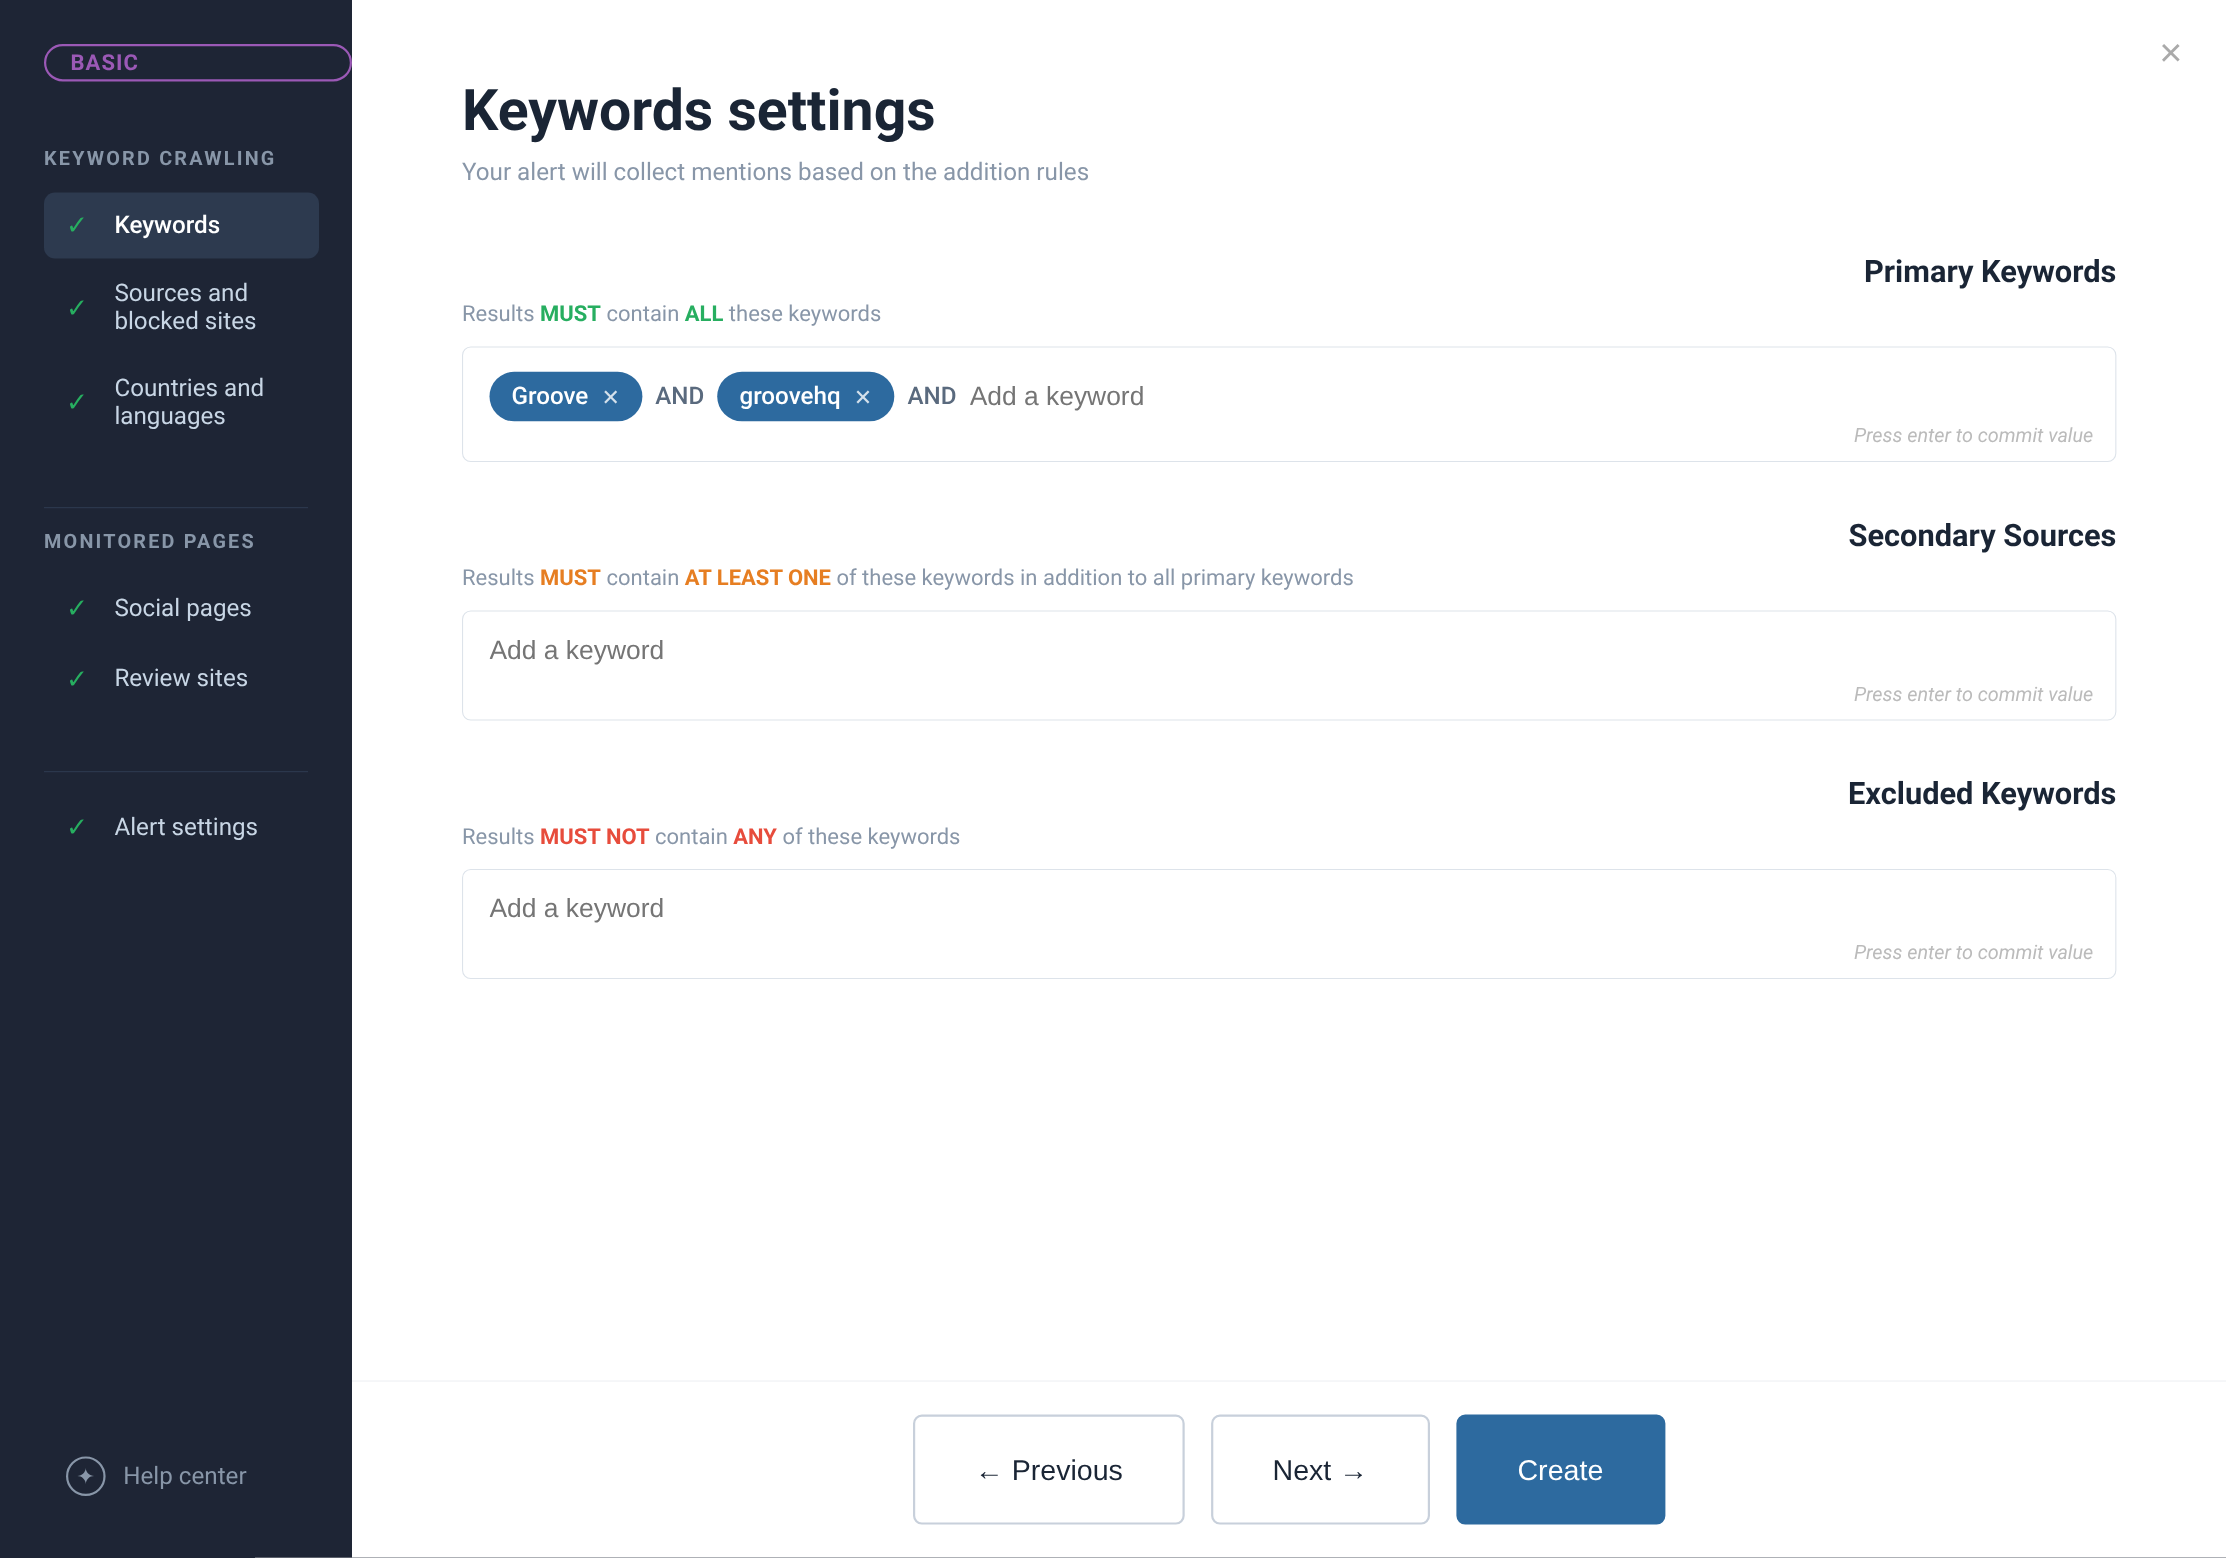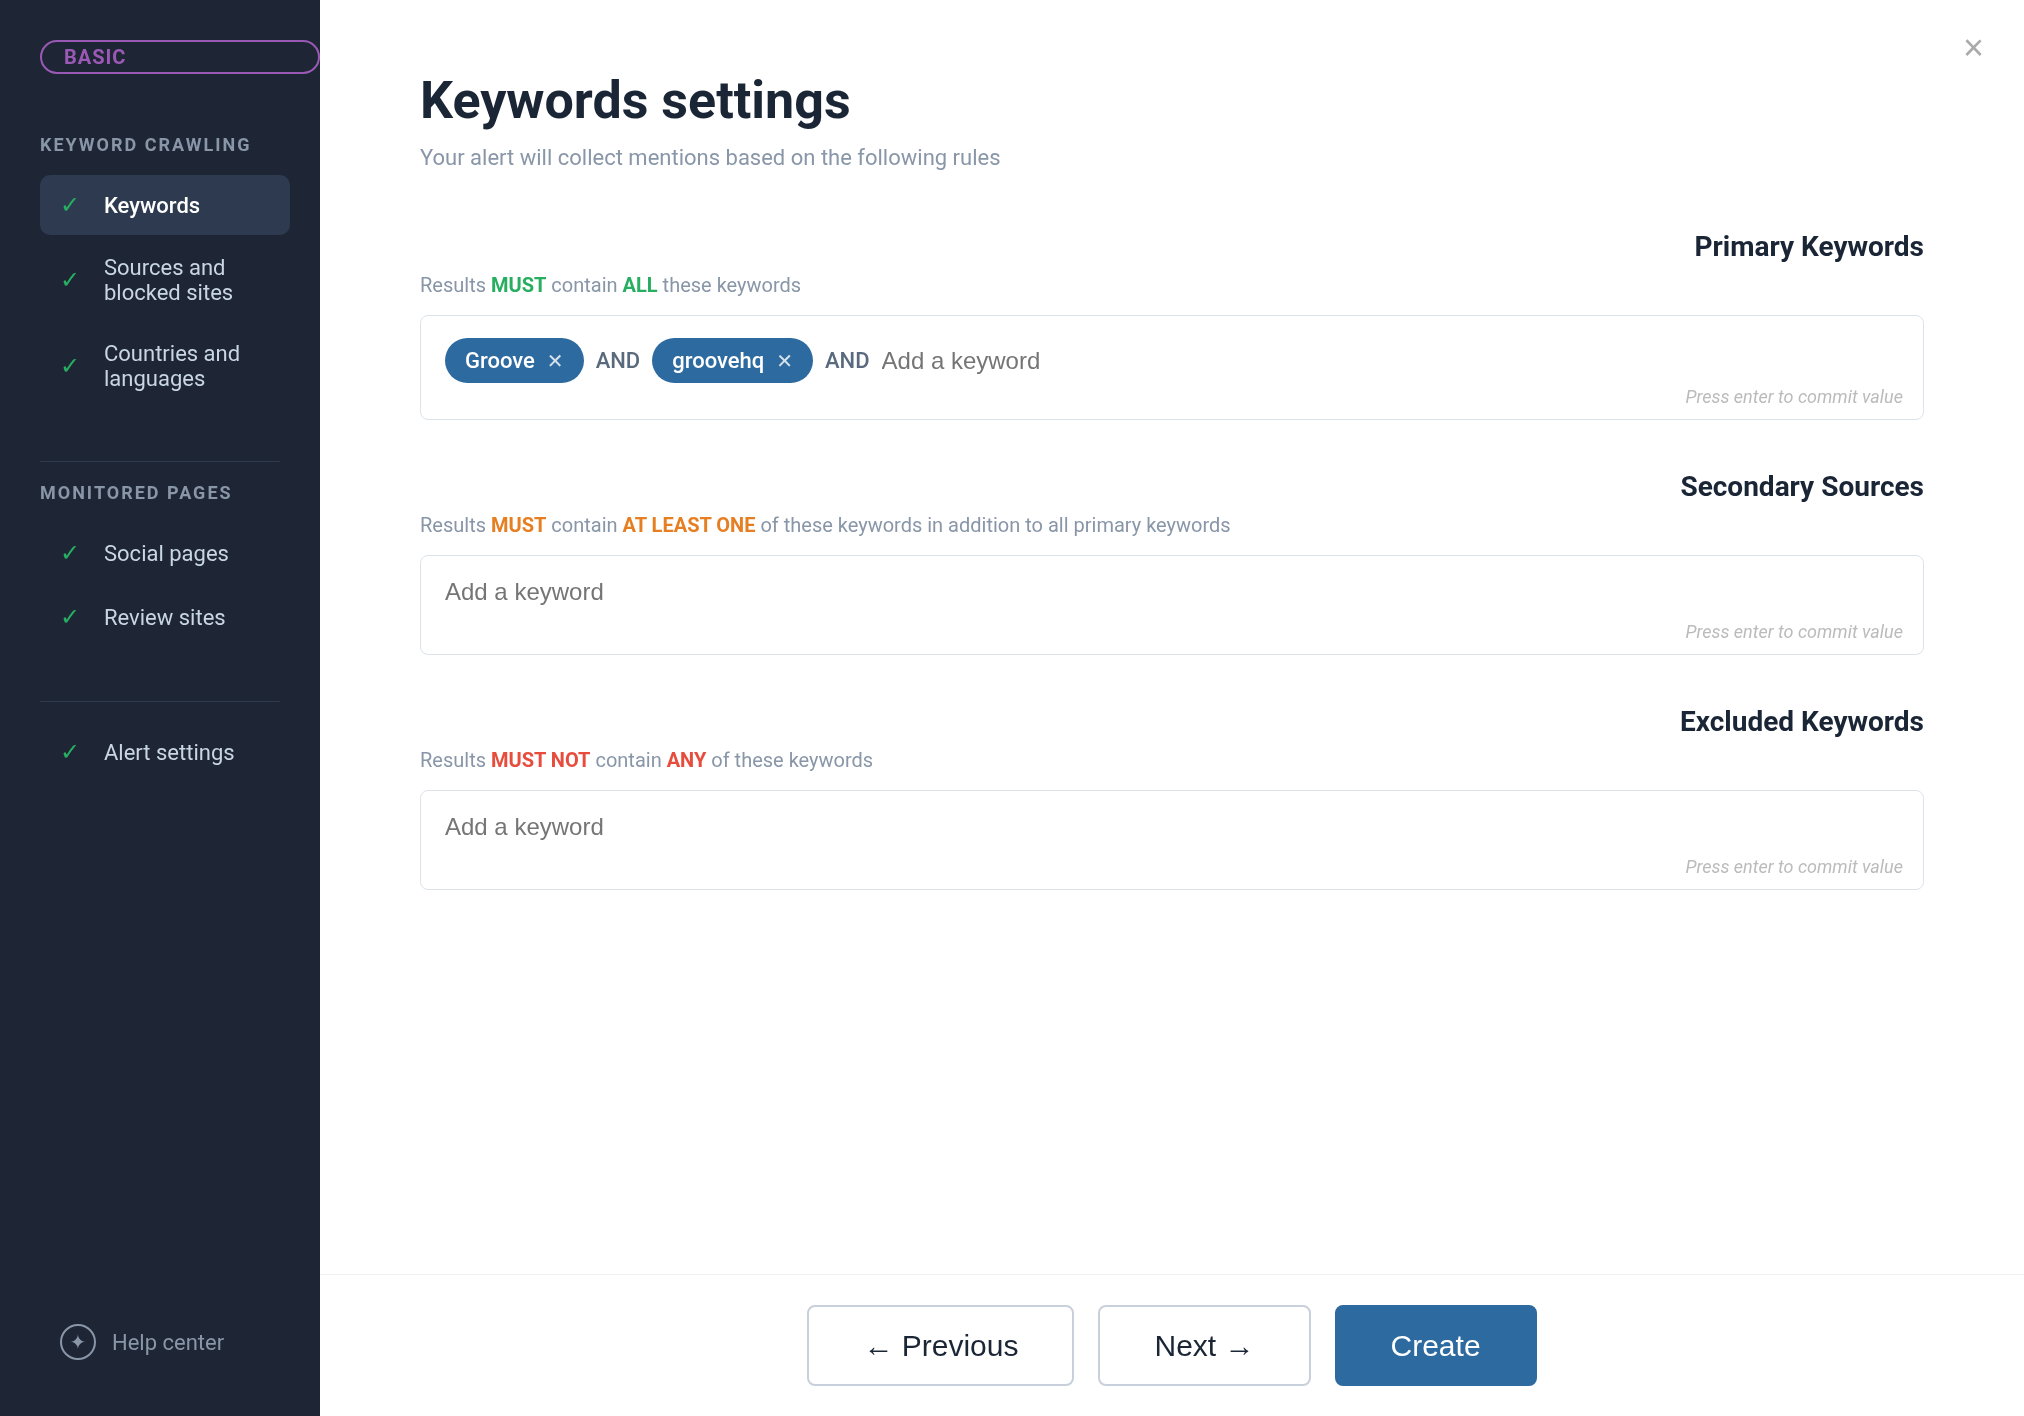--- a/index.html
+++ b/index.html
@@ -240,23 +240,23 @@
       padding: 30px 100px;
       border-top: 1.5px solid #eef0f3;
       display: flex;
       align-items: center;
       justify-content: center;
       gap: 24px;
       background: #fff;
     }
 
     .footer-btn {
-      height: 81px;
+      height: 100px;
       padding: 0 54px;
-      font-size: 30px;
+      font-size: 26px;
       font-weight: 500;
       border-radius: 8px;
       cursor: pointer;
       transition: background 0.2s;
     }
 
     .footer-btn-outline {
       background: #fff;
       border: 2px solid #c8d0db;
       color: #1a2535;
@@ -323,21 +323,21 @@
       <span>Help center</span>
     </div>
   </div>
 </div>
 
 <div class="main">
   <button class="close-btn">×</button>
 
   <div class="main-content">
     <h1 class="page-title">Keywords settings</h1>
-    <p class="page-subtitle">Your alert will collect mentions based on the following rules</p>
+    <p class="page-subtitle">Your alert will collect mentions based on the addition rules</p>
 
     <div class="keyword-section">
       <div class="section-title">Primary Keywords</div>
       <div class="section-desc">
         <span>Results </span><span class="highlight-green">MUST</span><span> contain </span><span class="highlight-green">ALL</span><span> these keywords</span>
       </div>
       <div class="keyword-input-box">
         <div class="keyword-input-inner">
           <span class="keyword-tag">
             <span>Groove</span>

